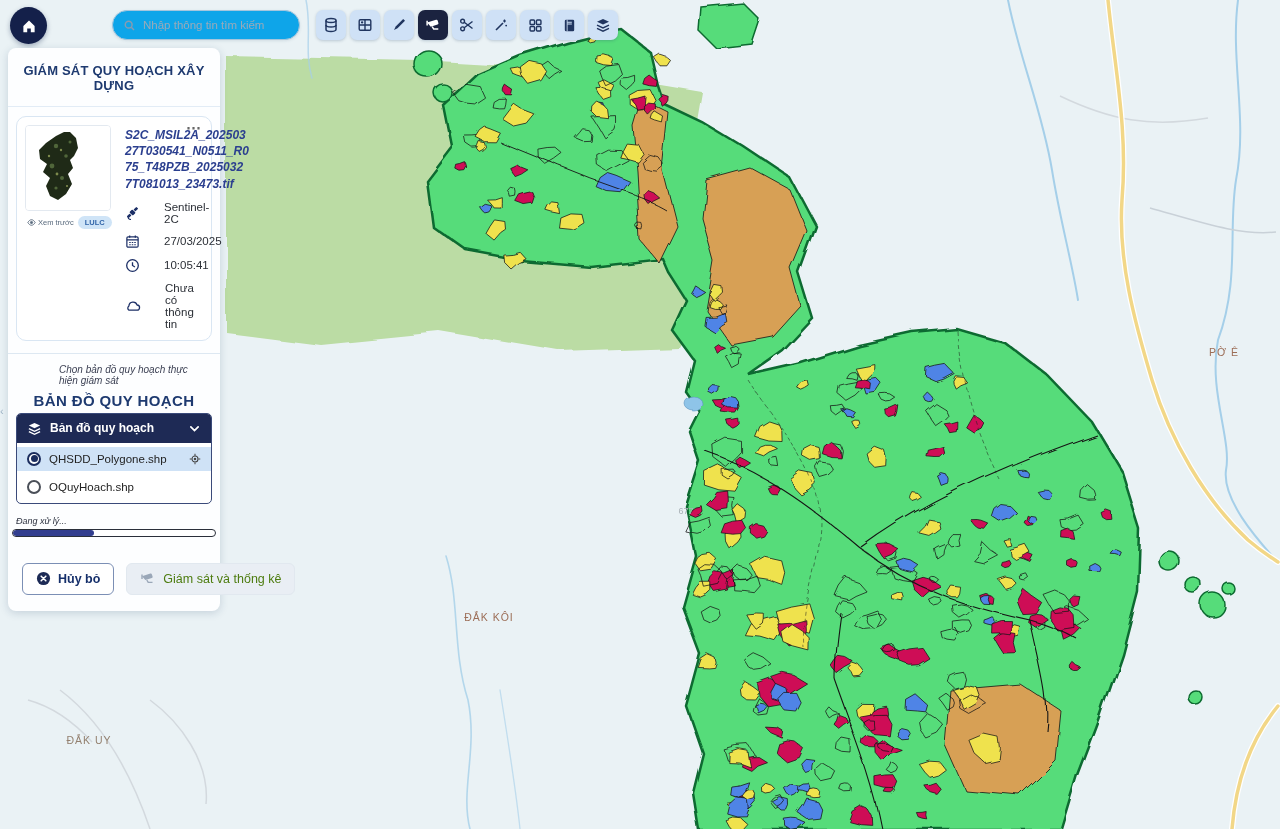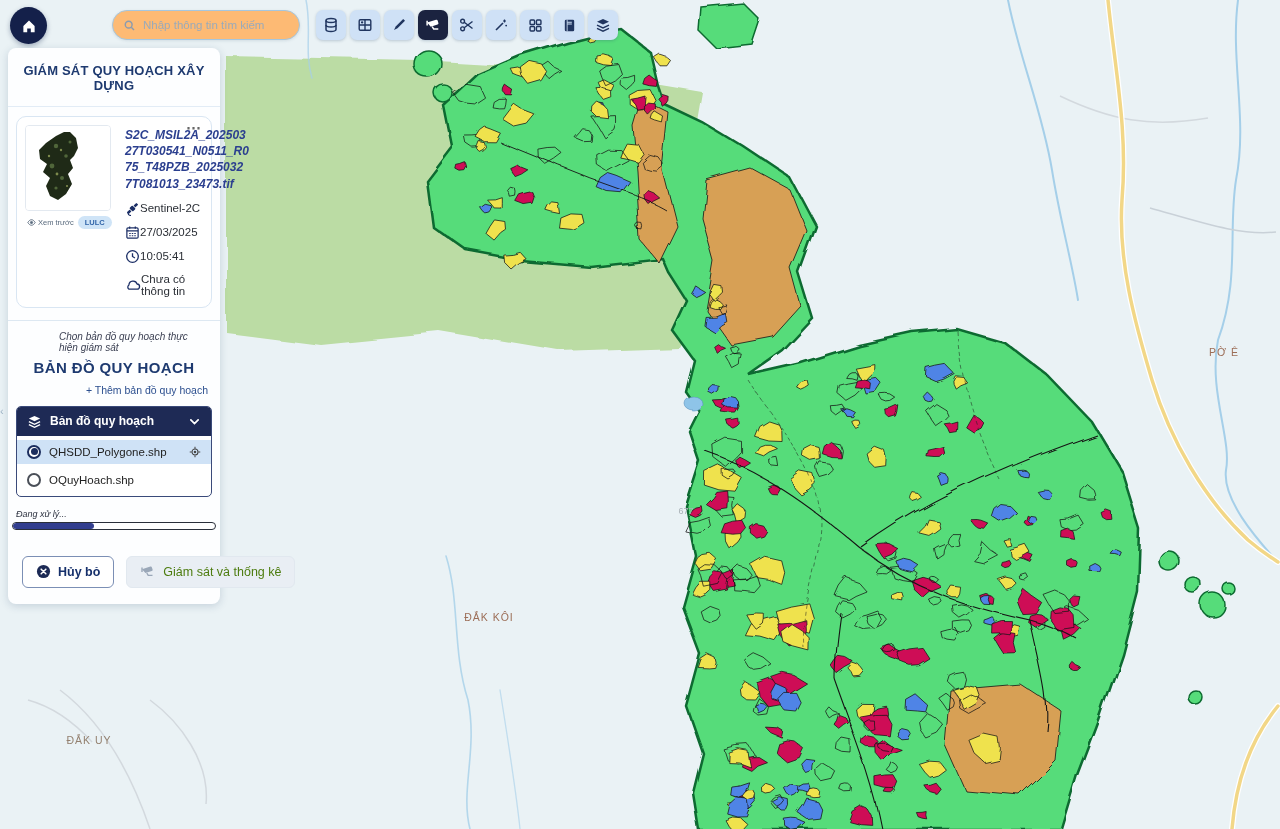--- a/index.html
+++ b/index.html
@@ -12,21 +12,21 @@
   .map-label { position:absolute; transform:translate(-50%,-50%); font-size:10.5px;
     letter-spacing:1px; color:#9c6e57; font-weight:400; white-space:nowrap; }
   .map-label.small { font-size:9px; color:#a9b1b7; letter-spacing:0; }
   .map-label.gray { color:#93806f; }
 
   
   .home-btn { position:absolute; left:10px; top:7px; width:37px; height:37px; border-radius:50%;
     background:#14204a; display:flex; align-items:center; justify-content:center;
     box-shadow:0 2px 5px rgba(20,40,80,.35); cursor:pointer; }
   .search-box { position:absolute; left:112px; top:10px; width:188px; height:30px;
-    background:#fdba74; border:1px solid #a6c6dd; border-radius:16px; display:flex;
+    background:#0ea5e9; border:1px solid #a6c6dd; border-radius:16px; display:flex;
     align-items:center; padding:0 10px; gap:7px; box-shadow:0 1px 3px rgba(40,70,110,.12); }
   .search-box input { border:none; outline:none; flex:1; font-size:11.5px; color:#334;
     font-family:"Liberation Sans",sans-serif; background:transparent; }
   .search-box input::placeholder { color:#9aaab9; }
   .toolbar { position:absolute; left:316px; top:10px; display:flex; gap:4px; }
   .tool-btn { width:30px; height:30px; border-radius:7px; background:#cfe1f6;
     display:flex; align-items:center; justify-content:center; color:#20355f; cursor:pointer;
     box-shadow:0 1px 3px rgba(40,70,110,.25); }
   .tool-btn.active { background:#1b2340; color:#fff; }
 
@@ -41,21 +41,21 @@
   .thumb { width:86px; height:86px; background:#fff; border:1px solid #e3e9f0; border-radius:4px; overflow:hidden; }
   .thumb-foot { display:flex; align-items:center; gap:4px; margin-top:5px; padding-left:2px; }
   .preview-link { font-size:7.5px; color:#5a6b7e; display:flex; align-items:center; gap:2px; cursor:pointer; }
   .badge { background:#cfe4f7; color:#3064a8; font-size:7.5px; font-weight:bold;
     padding:2px 7px; border-radius:8px; }
   .info-col { flex:1; min-width:0; padding-top:2px; }
   .filename { font-size:12px; font-weight:bold; font-style:italic; color:#2b3f8f;
     line-height:1.35; word-break:break-all; width:124px; }
   .card-menu { position:absolute; right:9px; top:2px; font-size:15px; font-weight:bold;
     color:#666; letter-spacing:1px; cursor:pointer; }
-  .meta-row { display:flex; align-items:center; gap:0; margin-top:9px; font-size:11.5px; color:#2b2f36; }
+  .meta-row { display:flex; align-items:center; gap:24px; margin-top:9px; font-size:11.5px; color:#2b2f36; }
   .meta-row .mi { color:#1c2f66; flex:none; display:flex; }
   .sb-sep { height:1px; background:#dde8f2; margin:12px 0 0; }
   .caption { font-size:10px; font-style:italic; color:#3a3f52; padding:10px 12px 0;margin-left:39px; }
   .section-title { text-align:center; font-size:15px; font-weight:bold; color:#1e3a70;
     letter-spacing:.4px; padding:6px 10px 0; }
   .add-link { text-align:right; font-size:10.5px; color:#2c4f8f; padding:8px 12px 6px; cursor:pointer; }
   .group-box { margin:4px 8px 0; border:1px solid #3a4a7a; border-radius:5px; overflow:hidden; background:#fff; }
   .group-head { background:#1e2a55; color:#fff; display:flex; align-items:center; gap:8px;
     padding:7px 10px; cursor:pointer; }
   .group-head .gh-label { flex:1; font-size:12px; font-weight:600; }
@@ -568,21 +568,20 @@
               </svg>
           </span>
           <span>Chưa có thông tin</span>
         </div>
       </div>
     </div>
 
     <div class="sb-sep"></div>
     <div class="caption">Chọn bản đồ quy hoạch thực hiện giám sát</div>
     <div class="section-title">BẢN ĐỒ QUY HOẠCH</div>
-    <div class="add-link">+ Thêm bản đồ quy hoạch</div>
 
     <div class="group-box">
       <div class="group-head">
         <span style="display:flex">
           <svg width="15" height="15" viewBox="0 0 16 16" fill="none" stroke="#fff" stroke-width="1.4">
             <path d="M8,2 L14,4.8 8,7.6 2,4.8 Z" fill="#fff" stroke="none"></path>
             <path d="M2,8.2 L8,11 14,8.2"></path>
               <path d="M2,11.4 L8,14.2 14,11.4"></path>
             </svg>
         </span>

